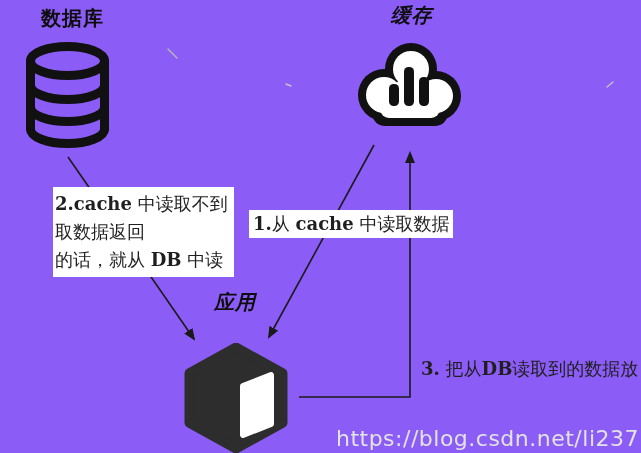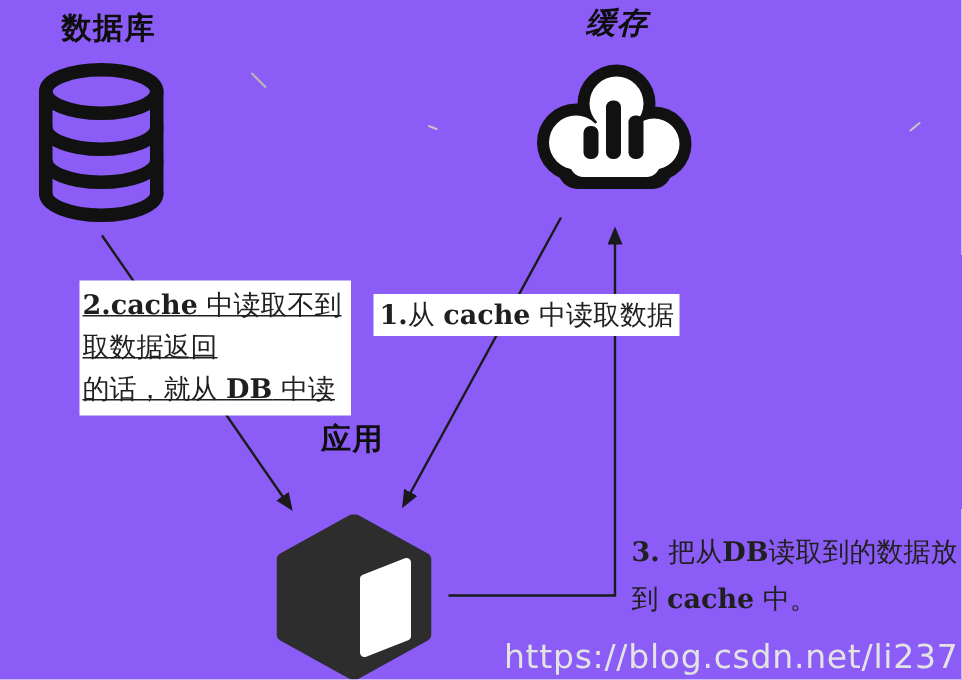--- a/index.html
+++ b/index.html
@@ -9,30 +9,30 @@
     color:#111;
   }
   .arrows { position:absolute; left:0; top:0; z-index:1; }
   .icon { position:absolute; z-index:2; }
   .icon-db    { left:20px;  top:42px;  }
   .icon-cloud { left:354px; top:36px;  }
   .icon-cube  { left:184px; top:343px; }
   .title { position:absolute; z-index:3; font-weight:bold; font-size:20px; color:#0e0e0e; letter-spacing:1px; white-space:nowrap; }
   .title-db    { left:41px;  top:5px;   }
   .title-cache { left:392px; top:2px; transform:skewX(-14deg); }
-  .title-app   { left:214px; top:279px; }
+  .title-app   { left:214px; top:289px;font-style:italic; }
   .ann {
     position:absolute; z-index:3; background:#ffffff;
     font-family:"DejaVu Serif","Liberation Serif",serif;
     font-size:18px; color:#1f1f1f; white-space:nowrap;
   }
   .ann .b { font-weight:bold; }
-  .ann1 { left:249px; top:196px; padding:2px 4px; }
-  .ann2 { left:53px;  top:187px; line-height:28px; padding:3px 6px 3px 2px;text-decoration:underline; }
-  .ann3 { left:421px; top:353px; line-height:31px; background:transparent; }
+  .ann1 { left:249px; top:210px; padding:2px 4px; }
+  .ann2 { left:53px;  top:187px; line-height:28px; padding:3px 6px 3px 2px; }
+  .ann3 { left:421px; top:353px; line-height:31px; background:transparent;text-align:center; }
   .watermark {
     position:absolute; z-index:3; top:426px; right:2px;
     font-size:22px; letter-spacing:0.5px; color:#e3e3e3;
     font-family:"DejaVu Sans","Liberation Sans",sans-serif;
   }
 </style>
 </head>
 <body>
 
 <div class="canvas">
@@ -103,18 +103,17 @@
   </div>
 
   <div class="ann ann2">
     <div><span class="b">2.cache</span><span> 中读取不到</span></div>
     <div><span>取数据返回</span></div>
     <div><span>的话，就从 </span><span class="b">DB</span><span> 中读</span></div>
   </div>
 
   <div class="ann ann3">
     <div><span class="b">3.</span><span> 把从</span><span class="b">DB</span><span>读取到的数据放</span></div>
-    <div><span>到 </span><span class="b">cache</span><span> 中。</span></div>
   </div>
 
   <div class="watermark">https://blog.csdn.net/li237</div>
 
 </div>
 
 </body></html>

